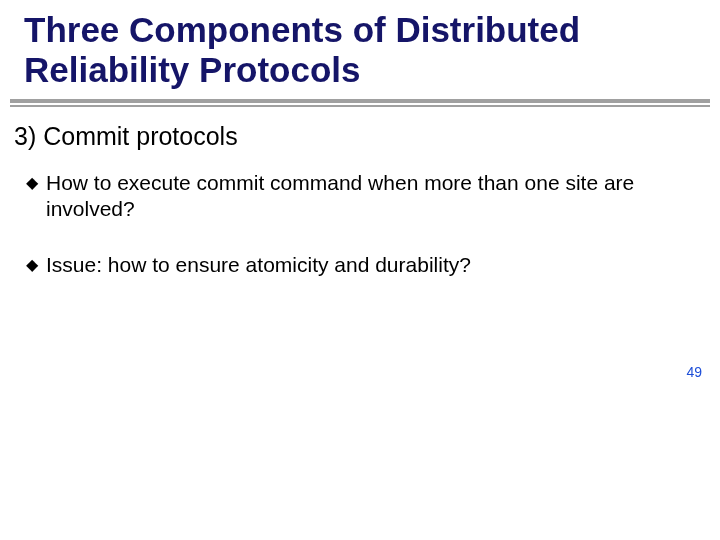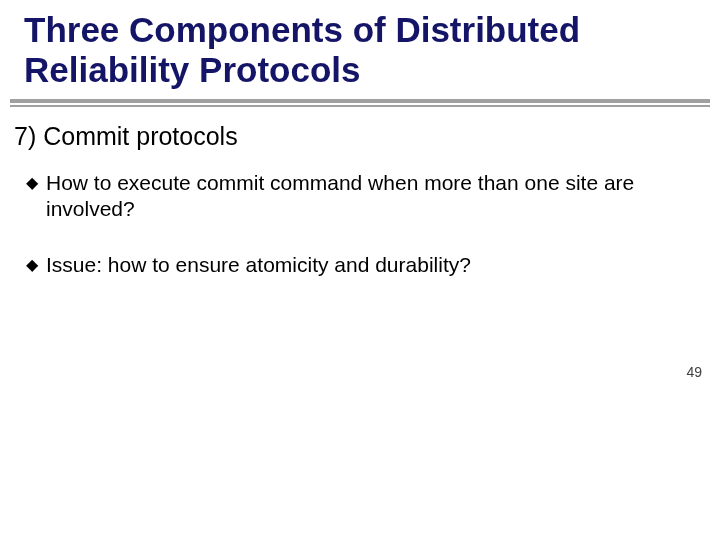--- a/index.html
+++ b/index.html
@@ -62,39 +62,39 @@
     left: 12px;
     top: 3px;
     font-size: 16px;
     color: #000;
   }
   .pagenum {
     position: absolute;
     right: 18px;
     bottom: 12px;
     font-size: 14px;
-    color: #404040;
+    color: #1d4ed8;
   }
 </style>
 </head>
 <body>
 
 <div class="slide">
 
   <div class="title">Three Components of Distributed Reliability Protocols</div>
 
   <div class="rule-wrap">
     <div class="rule1"></div>
     <div class="rule2"></div>
   </div>
 
   <div class="body">
 
     <div class="item-main">
-      <div>7) Commit protocols</div>
+      <div>3) Commit protocols</div>
     </div>
 
     <div class="sub">
       <span class="bullet">◆</span>
       <span>How to execute commit command when more than one site are involved?</span>
     </div>
 
     <div class="sub">
       <span class="bullet">◆</span>
       <span>Issue: how to ensure atomicity and durability?</span>

